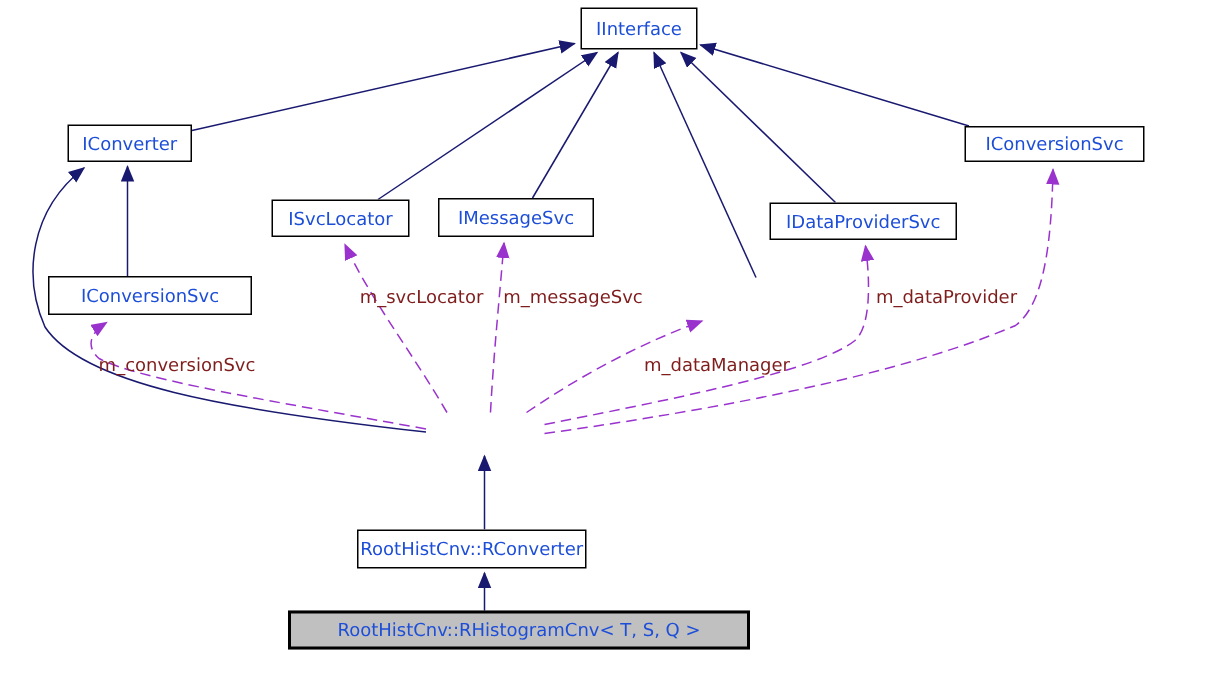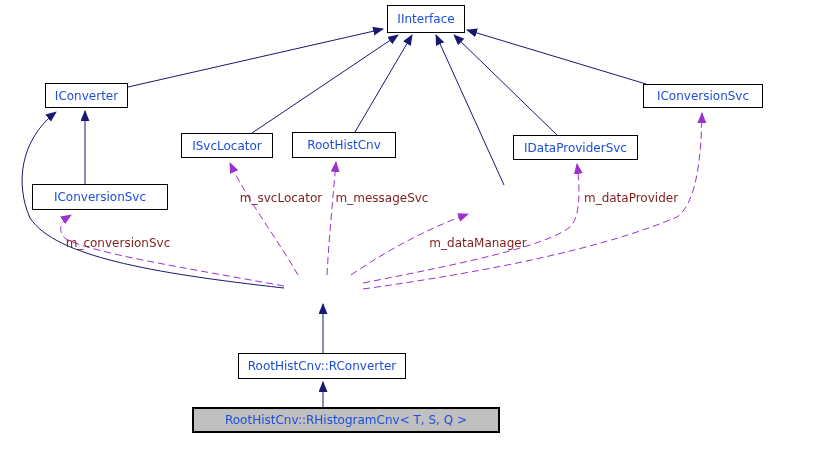--- a/index.html
+++ b/index.html
@@ -75,29 +75,29 @@
   </svg>
 
   <div class="node" style="left:387px;top:5px;width:78px;height:28px">IInterface</div>
 
   <div class="node" style="left:45px;top:83px;width:83px;height:25px">IConverter</div>
 
   <div class="node" style="left:32px;top:184px;width:136px;height:26px">IConversionSvc</div>
 
   <div class="node" style="left:181px;top:133px;width:92px;height:25px">ISvcLocator</div>
 
-  <div class="node" style="left:292px;top:132px;width:104px;height:26px">RootHistCnv</div>
+  <div class="node" style="left:292px;top:132px;width:104px;height:26px">IMessageSvc</div>
 
 
   <div class="node" style="left:513px;top:135px;width:125px;height:25px">IDataProviderSvc</div>
 
   <div class="node" style="left:643px;top:84px;width:120px;height:24px">IConversionSvc</div>
 
 
-  <div class="node" style="left:238px;top:353px;width:168px;height:26px">RootHistCnv::RConverter</div>
+  <div class="node" style="left:238px;top:353px;width:153px;height:26px">RootHistCnv::RConverter</div>
 
   <div class="node highlight" style="left:192px;top:407px;width:308px;height:26px">RootHistCnv::RHistogramCnv&lt; T, S, Q &gt;</div>
 
   <div class="edge-label" style="left:118px;top:236px">m_conversionSvc</div>
 
   <div class="edge-label" style="left:281px;top:191px">m_svcLocator</div>
 
   <div class="edge-label" style="left:382px;top:191px">m_messageSvc</div>
 
   <div class="edge-label" style="left:478px;top:236px">m_dataManager</div>

